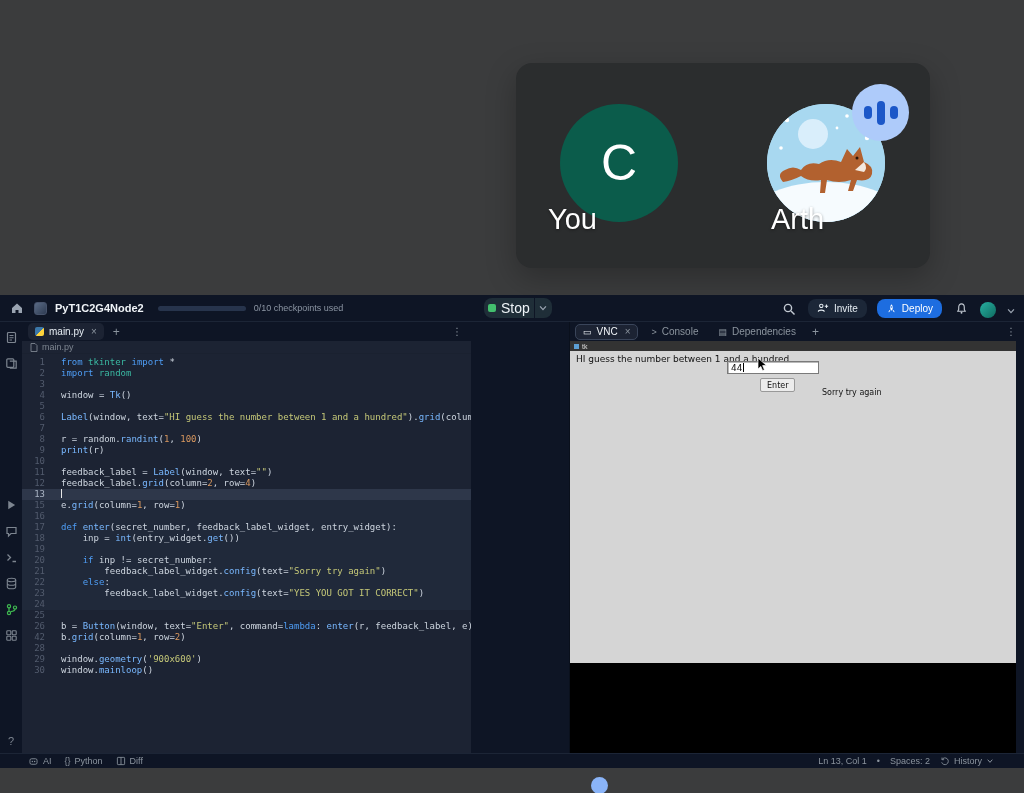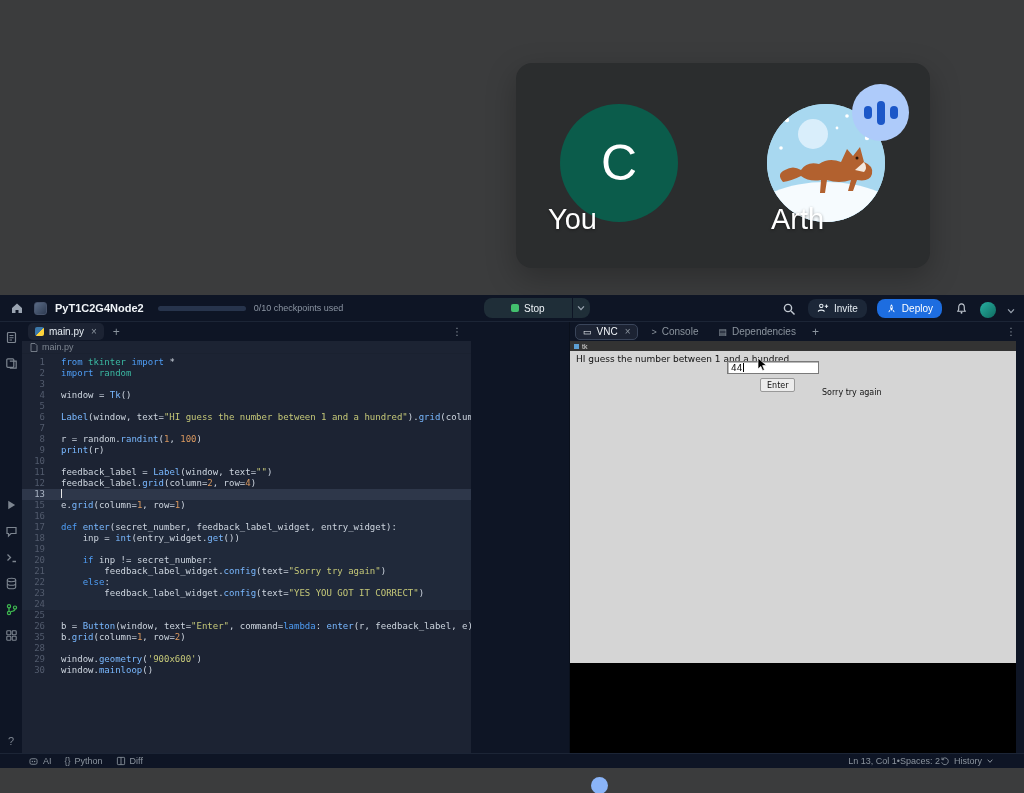--- a/index.html
+++ b/index.html
@@ -33,21 +33,21 @@
   .topbar { position:absolute; left:0; top:0; width:100%; height:27px; display:flex; align-items:center;
             padding:0 8px; gap:8px; border-bottom:1px solid #1c2536; background:#0e1525; }
   .icon-btn { display:inline-flex; align-items:center; justify-content:center; width:18px; height:18px; }
   .repl-chip { width:13px; height:13px; border-radius:3px;
                background:linear-gradient(135deg,#5a6b85,#2e3b52); border:1px solid #47536b; }
   .repl-name { color:#f0f4f8; font-size:11px; font-weight:700; }
   .progress { width:88px; height:5px; border-radius:3px; background:#27344c; margin-left:6px; }
   .chk-text { color:#8b95a3; font-size:9px; }
   .stop-group { position:absolute; left:484px; top:3px; display:flex; height:20px; }
   .stop-btn { display:flex; align-items:center; gap:5px; background:#1f2e38; border:none; color:#eef3f7;
-              font-size:10px; padding:0 27px; border-radius:8px 0 0 8px; cursor:pointer;
+              font-size:14px; padding:0 4px; border-radius:8px 0 0 8px; cursor:pointer;
               font-family:"Liberation Sans",sans-serif; }
   .stop-sq { width:8px; height:8px; border-radius:2px; background:#43c06e; }
   .stop-caret { background:#1f2e38; border:none; border-left:1px solid #0e1525; color:#aeb7c2;
                 border-radius:0 8px 8px 0; width:18px; cursor:pointer; display:flex; align-items:center; justify-content:center; }
   .top-right { margin-left:auto; display:flex; align-items:flex-end; gap:10px; }
   .pill-btn { display:flex; align-items:center; gap:5px; height:19px; padding:0 9px; border-radius:8px;
               border:none; font-size:10px; cursor:pointer; font-family:"Liberation Sans",sans-serif; }
   .invite-btn { background:#1c2738; color:#e6edf3; }
   .deploy-btn { background:#1d6de0; color:#fff; }
   .avatar-mini { width:16px; height:16px; border-radius:50%;
@@ -112,21 +112,21 @@
                font-family:"DejaVu Sans", sans-serif; cursor:pointer; }
   .tk-feedback { position:absolute; left:252px; top:37px; font-size:8px; }
   .mouse-cursor { position:absolute; left:187px; top:6px; width:11px; height:15px; }
   .vnc-black { width:446px; height:90px; background:#000; }
 
   
   .statusbar { position:absolute; left:0; bottom:0; width:100%; height:15px; background:#0e1525;
                border-top:1px solid #1c2536; display:flex; align-items:center; gap:13px;
                padding:0 30px 0 28px; color:#8b949e; font-size:9px; }
   .sb-item { display:flex; align-items:center; gap:4px; cursor:pointer; }
-  .sb-right { margin-left:auto; display:flex; align-items:flex-end; }
+  .sb-right { margin-left:auto; display:flex; align-items:flex-end; gap:10px; }
 
   
   .bottom-strip { position:absolute; left:0; top:768px; width:1024px; height:25px; background:#3b3c3d; }
   .blue-dot { position:absolute; left:591px; top:9px; width:17px; height:17px; border-radius:50%;
               background:#8ab4f8; }
 </style>
 </head>
 <body>
 
 <div id="screen">
@@ -318,21 +318,21 @@
           <div class="code-line block"><span class="gutter">17</span><span class="src"><span class="k">def</span> <span class="f">enter</span>(secret_number, feedback_label_widget, entry_widget):</span></div>
           <div class="code-line block"><span class="gutter">18</span><span class="src">    inp = <span class="f">int</span>(entry_widget.<span class="f">get</span>())</span></div>
           <div class="code-line block"><span class="gutter">19</span><span class="src"></span></div>
           <div class="code-line block"><span class="gutter">20</span><span class="src">    <span class="k">if</span> inp != secret_number:</span></div>
           <div class="code-line block"><span class="gutter">21</span><span class="src">        feedback_label_widget.<span class="f">config</span>(text=<span class="s">"Sorry try again"</span>)</span></div>
           <div class="code-line block"><span class="gutter">22</span><span class="src">    <span class="k">else</span>:</span></div>
           <div class="code-line block"><span class="gutter">23</span><span class="src">        feedback_label_widget.<span class="f">config</span>(text=<span class="s">"YES YOU GOT IT CORRECT"</span>)</span></div>
           <div class="code-line block"><span class="gutter">24</span><span class="src"></span></div>
           <div class="code-line"><span class="gutter">25</span><span class="src"></span></div>
           <div class="code-line"><span class="gutter">26</span><span class="src">b = <span class="f">Button</span>(window, text=<span class="s">"Enter"</span>, command=<span class="k">lambda</span>: <span class="f">enter</span>(r, feedback_label, e))</span></div>
-          <div class="code-line"><span class="gutter">35</span><span class="src">b.<span class="f">grid</span>(column=<span class="n">1</span>, row=<span class="n">2</span>)</span></div>
+          <div class="code-line"><span class="gutter">42</span><span class="src">b.<span class="f">grid</span>(column=<span class="n">1</span>, row=<span class="n">2</span>)</span></div>
           <div class="code-line"><span class="gutter">28</span><span class="src"></span></div>
           <div class="code-line"><span class="gutter">29</span><span class="src">window.<span class="f">geometry</span>(<span class="s">'900x600'</span>)</span></div>
           <div class="code-line"><span class="gutter">30</span><span class="src">window.<span class="f">mainloop</span>()</span></div>
         </div>
     </div>
 
     <div class="panel">
       <div class="ptabbar">
         <div class="ptabs">
             <div class="ptab active">

